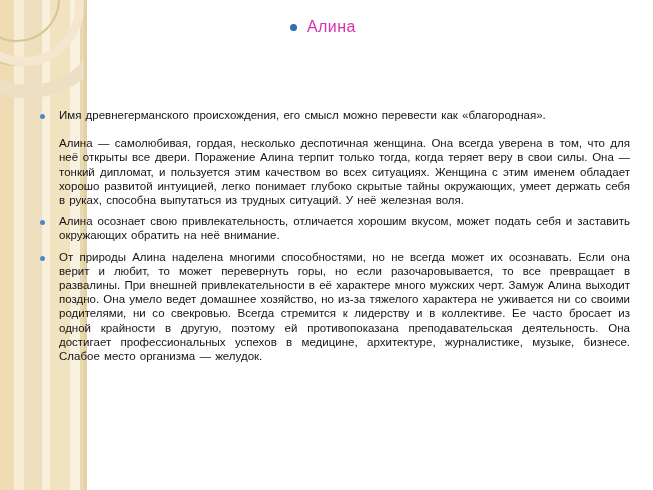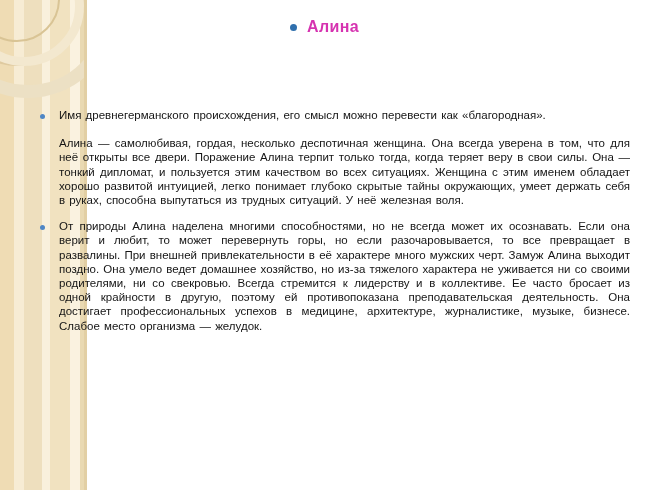--- a/index.html
+++ b/index.html
@@ -91,21 +91,21 @@
   .title-bullet {
     width: 7px;
     height: 7px;
     border-radius: 50%;
     background: #2f6fad;
     flex: 0 0 auto;
   }
   .title-text {
     color: #d633b0;
     font-size: 16px;
-    font-weight: bold;
+    font-weight: normal;
     letter-spacing: 0.4px;
   }
 
   
   .content {
     position: absolute;
     left: 40px;
     top: 108px;
     width: 590px;
   }
@@ -175,20 +175,24 @@
 
   <div class="para-gap"></div>
 
   <div class="para-row">
     <span class="bullet-spacer"></span>
     <span class="para-text">Алина — самолюбивая,  гордая, несколько деспотичная женщина. Она всегда уверена в том, что для неё открыты  все двери. Поражение  Алина терпит только тогда, когда теряет веру в свои силы. Она — тонкий дипломат,  и пользуется этим качеством во всех ситуациях. Женщина с этим именем обладает хорошо развитой интуицией, легко понимает глубоко скрытые тайны окружающих, умеет держать себя в руках, способна выпутаться из трудных ситуаций. У неё железная  воля.</span>
   </div>
 
   <div class="para-gap-sm"></div>
 
+  <div class="para-row">
+    <span class="bullet"></span>
+    <span class="para-text">Алина осознает свою привлекательность,  отличается хорошим вкусом, может подать себя и заставить окружающих обратить на неё внимание.</span>
+  </div>
 
   <div class="para-gap-sm"></div>
 
   <div class="para-row">
     <span class="bullet"></span>
     <span class="para-text">От природы Алина наделена многими способностями,  но не всегда может их осознавать.  Если она верит и любит, то может перевернуть  горы, но если разочаровывается,  то все превращает в развалины. При внешней привлекательности  в её характере много мужских черт. Замуж Алина выходит поздно. Она умело ведет домашнее хозяйство, но из-за тяжелого характера не уживается ни со своими родителями, ни со свекровью.  Всегда стремится к лидерству и в коллективе. Ее часто бросает из одной крайности в другую, поэтому ей противопоказана преподавательская  деятельность. Она достигает профессиональных  успехов в медицине, архитектуре, журналистике, музыке, бизнесе.  Слабое место организма — желудок.</span>
   </div>
 
 </div>
 

